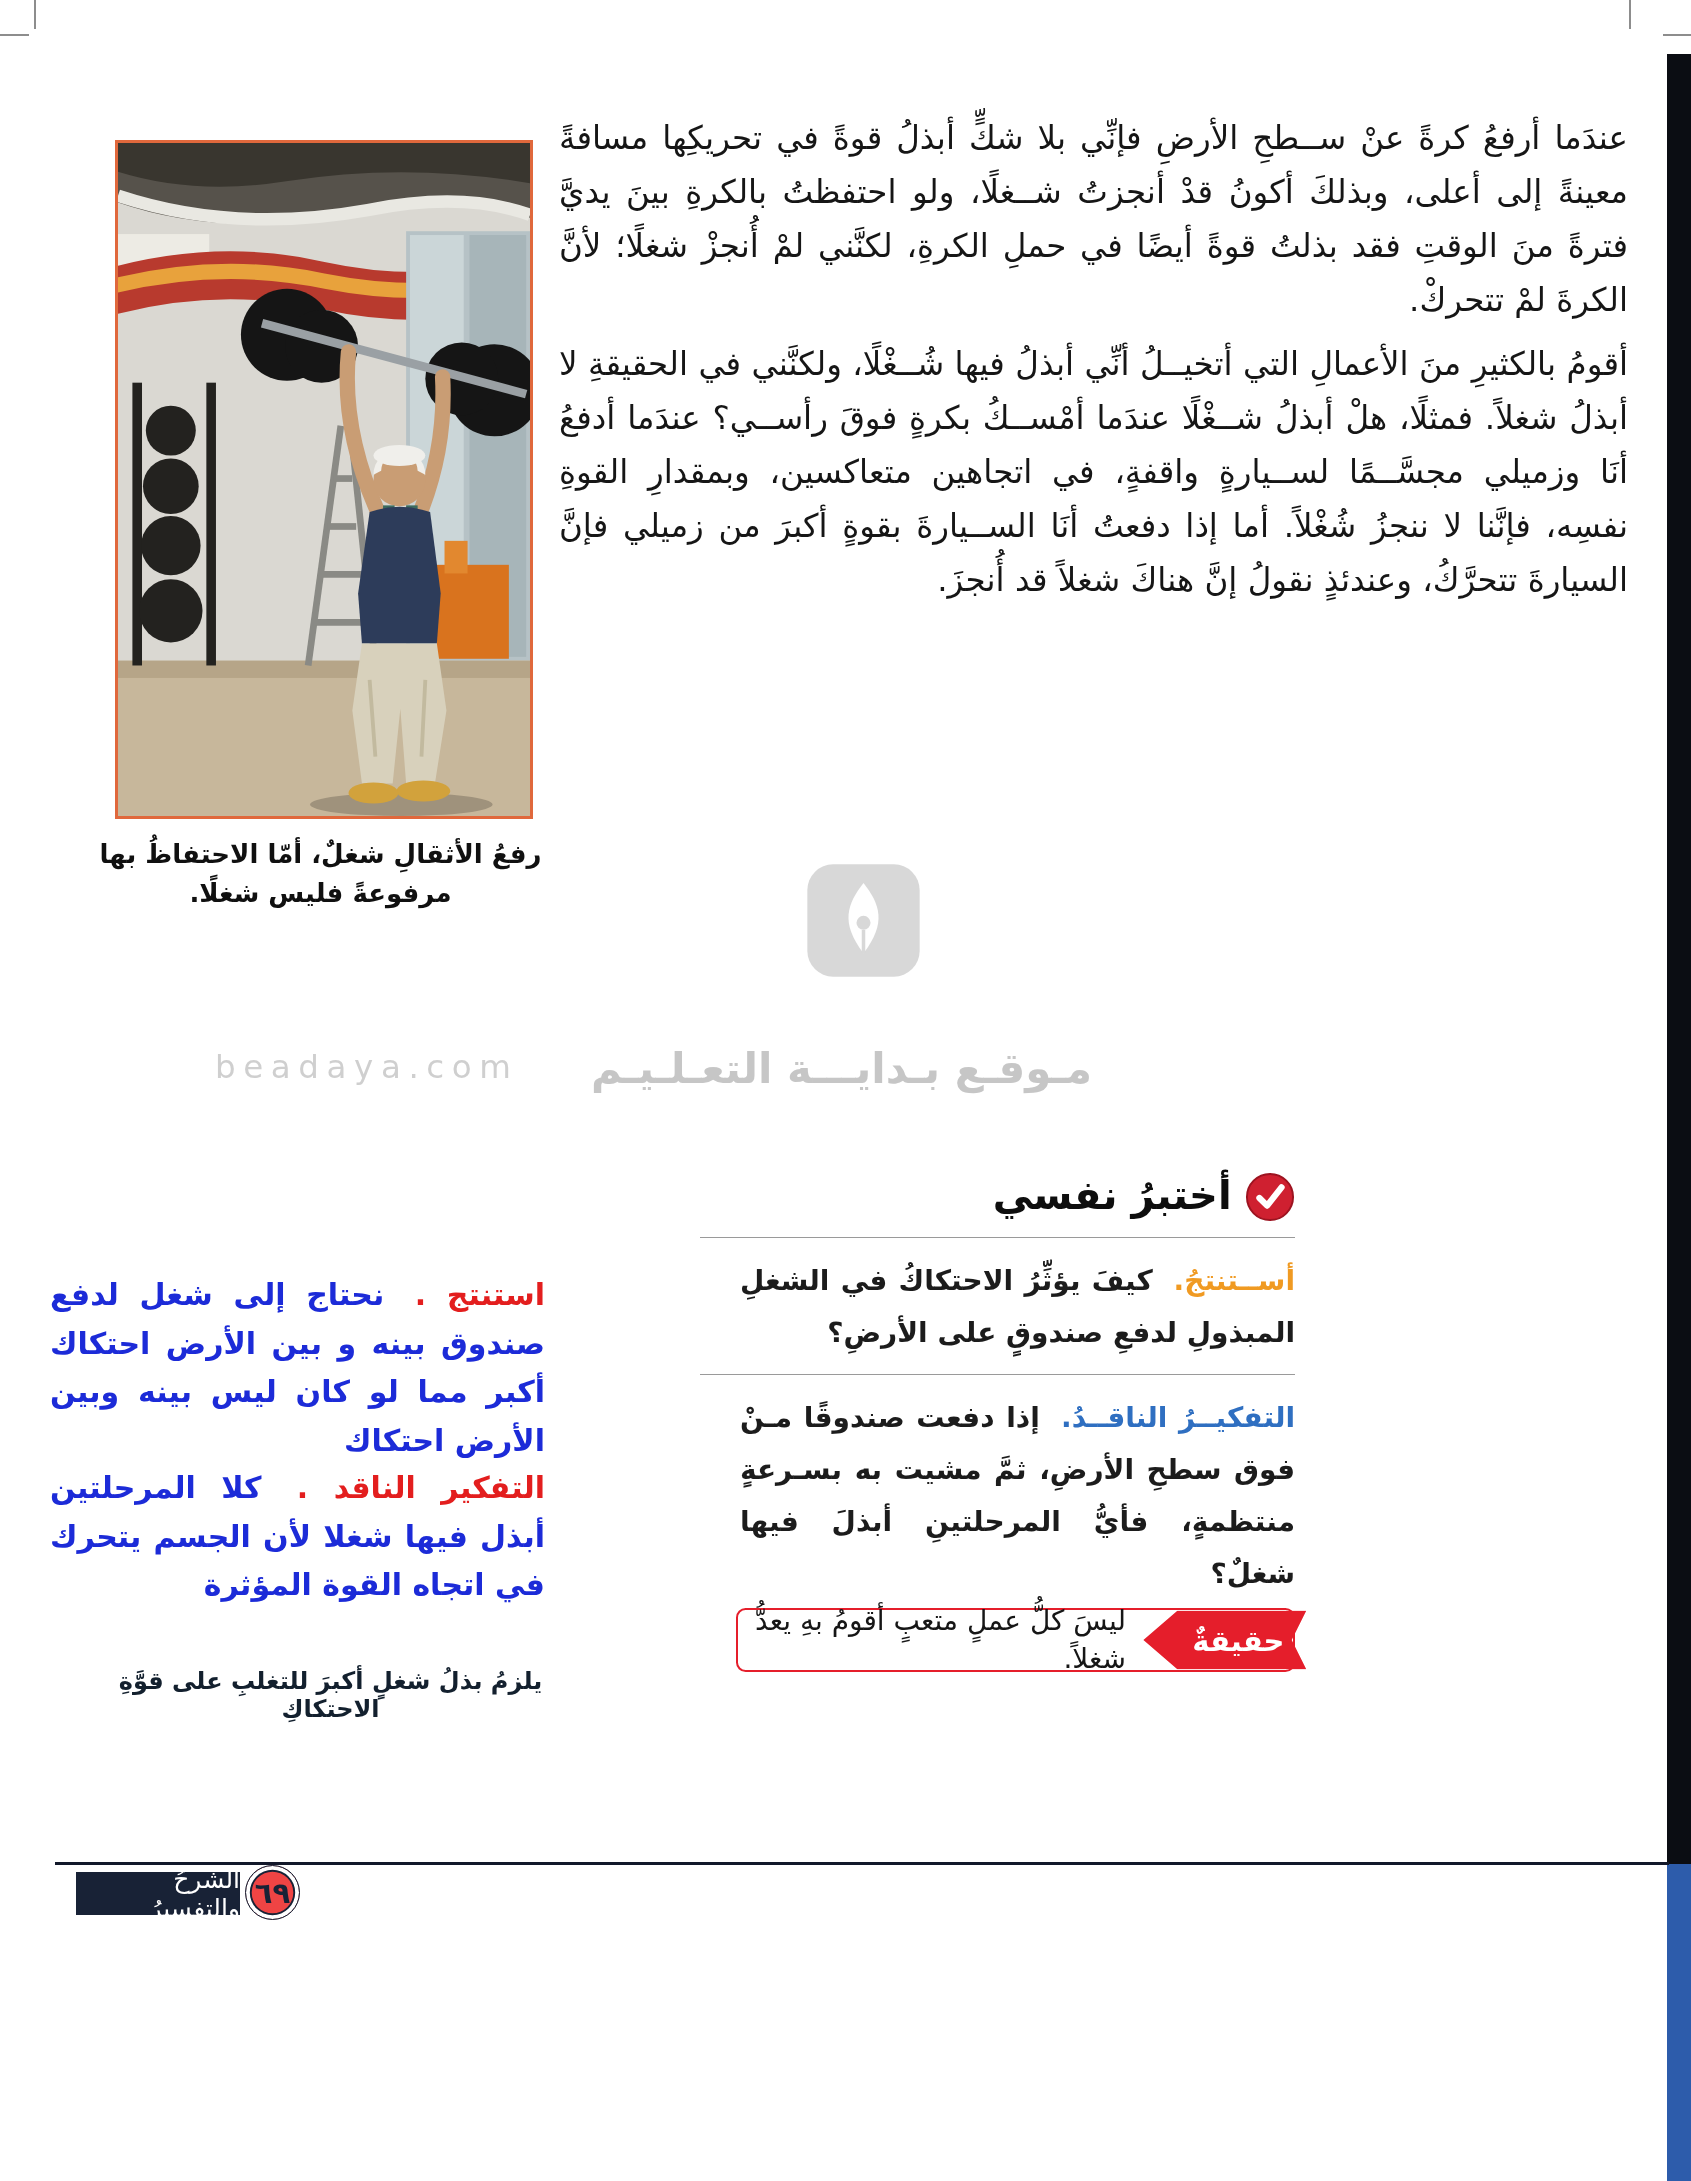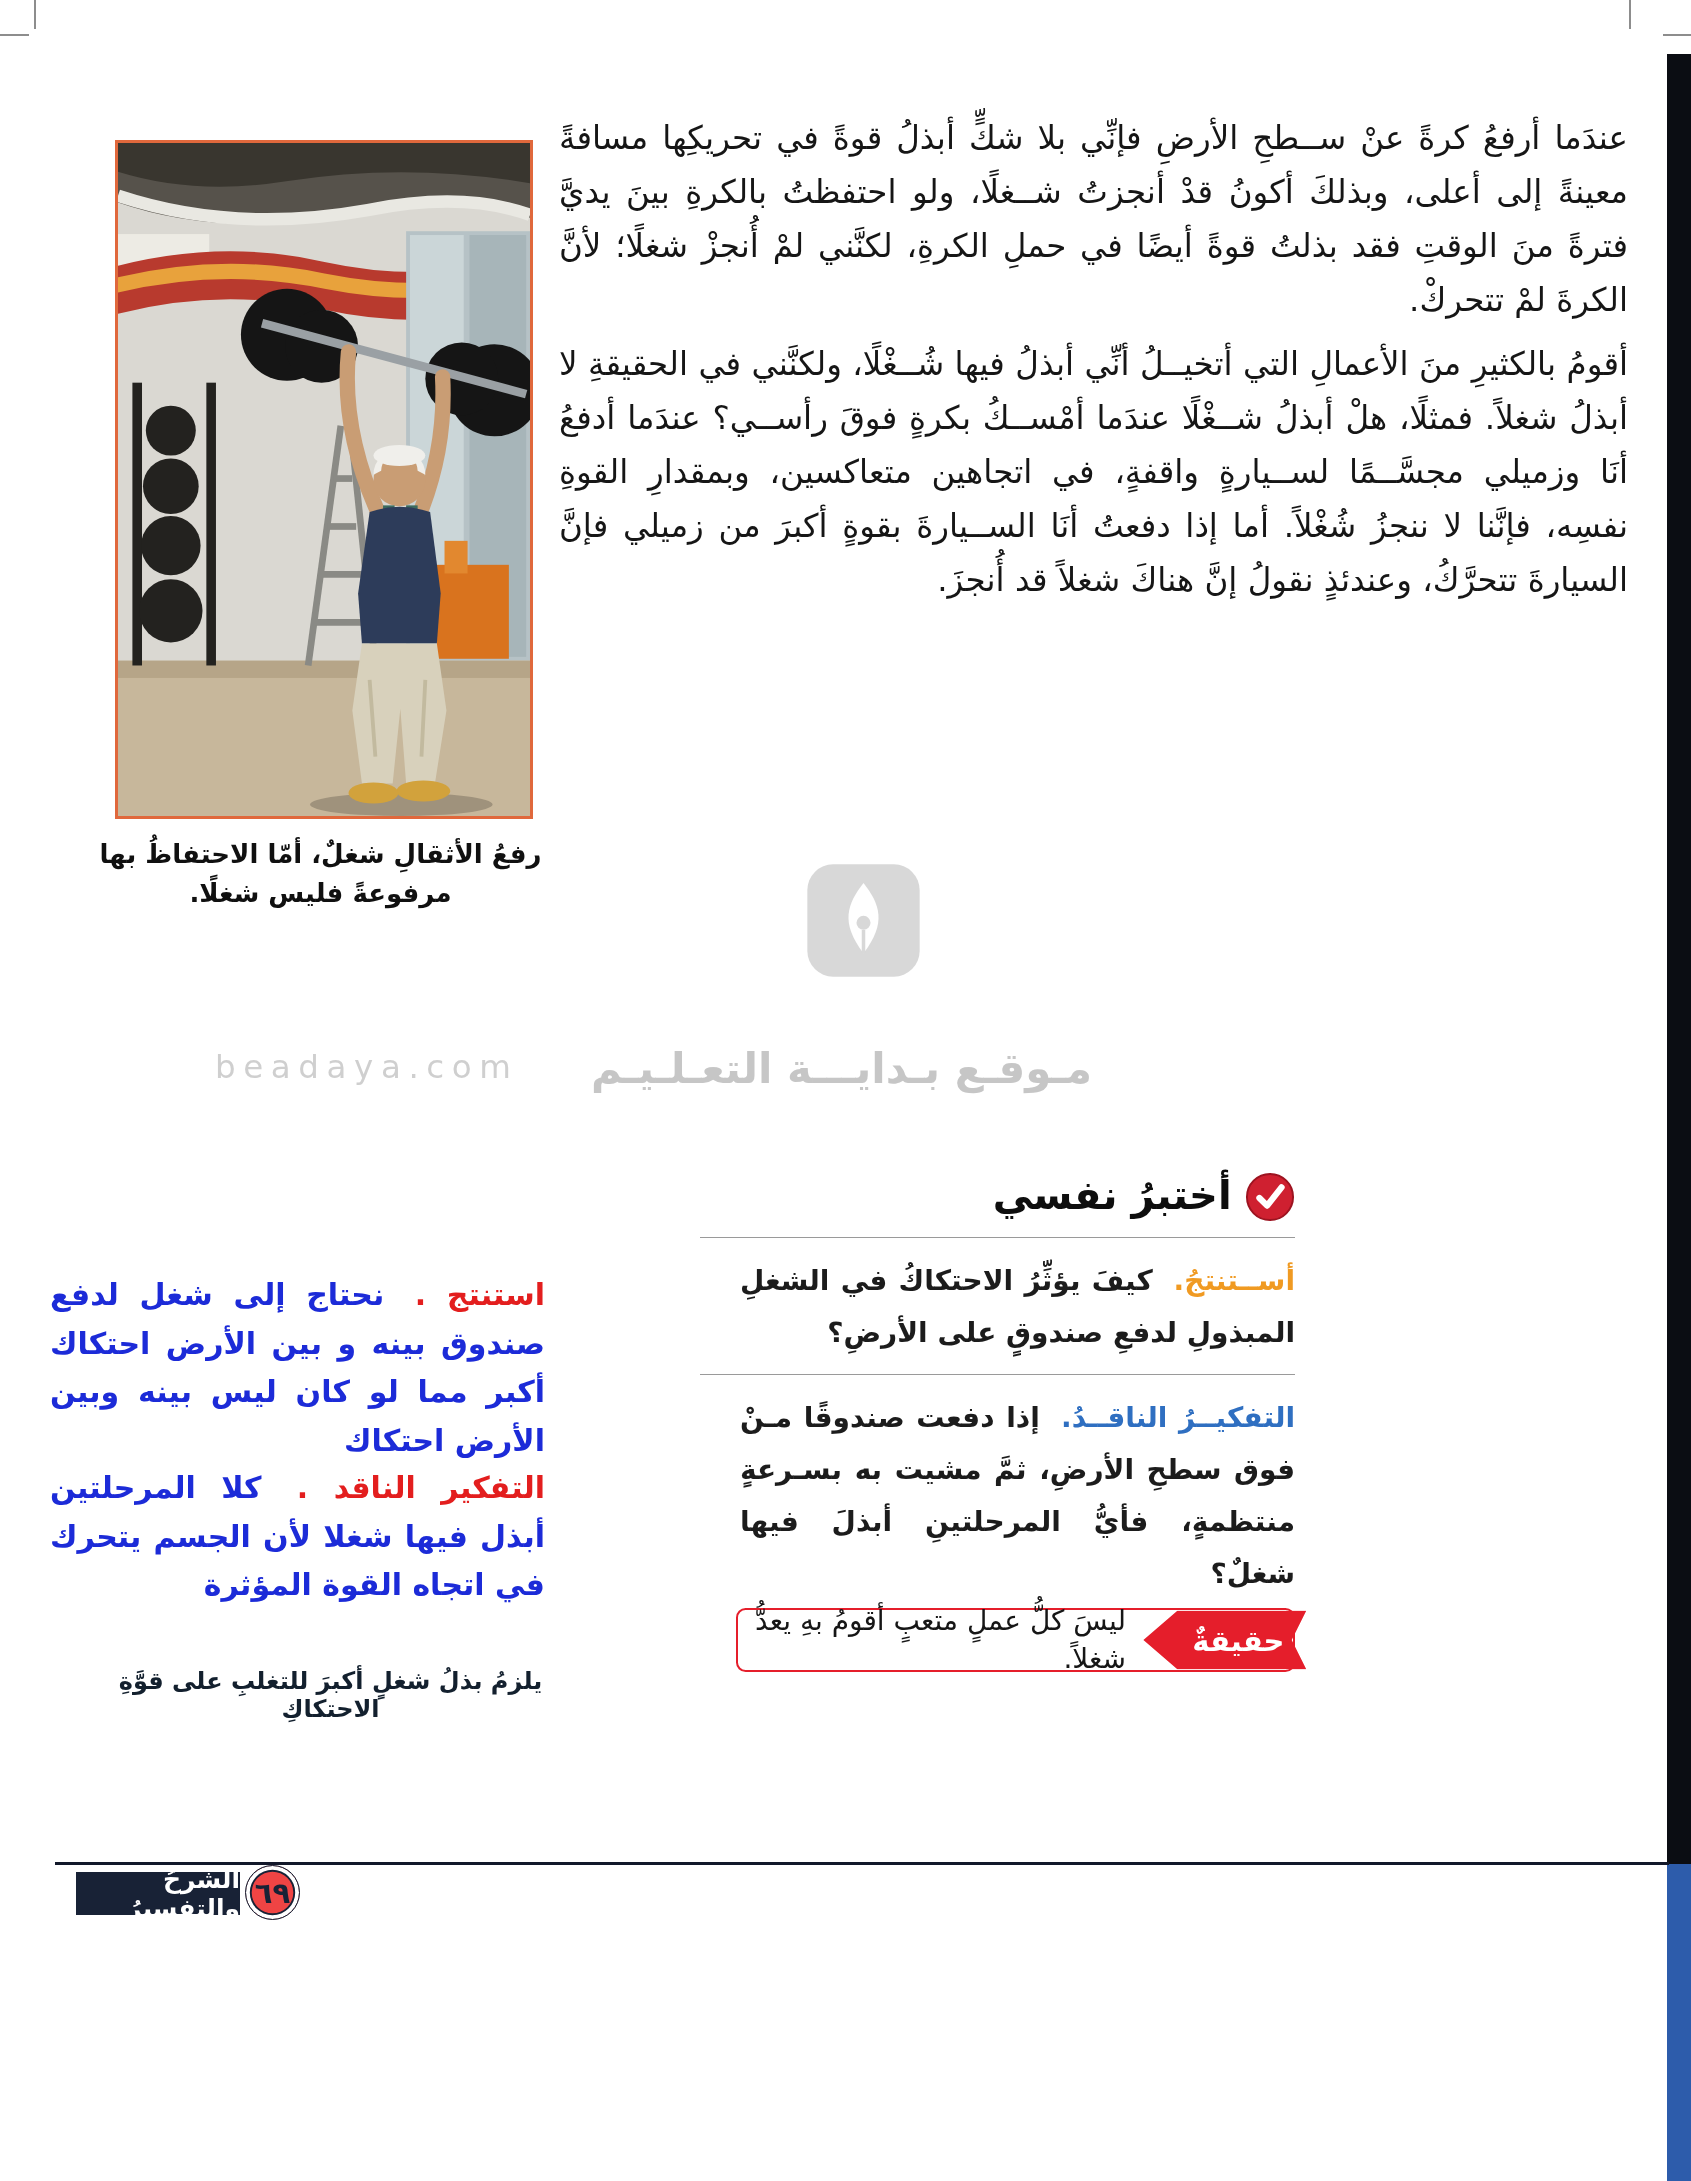--- a/index.html
+++ b/index.html
@@ -70,21 +70,21 @@
   .a1 { top:1271px; }
   .a2 { top:1464px; }
   .a-label { color:#e31e1e; margin-left:9.6px; }
   .note { position:absolute; left:113px; top:1667px; width:435px; direction:rtl; text-align:center;
           font-size:24px; font-weight:700; color:#13202e; z-index:2; }
 
   
   .footer-line { position:absolute; left:55px; top:1862px; width:1614px; height:2.9px; background:#12182a; }
   .footer-box { position:absolute; left:76px; top:1872px; width:164px; height:43px; background:#182236;
                 color:#fff; display:flex; align-items:center; justify-content:center;
-                font-size:25px; font-weight:700; direction:rtl; z-index:2; }
+                font-size:25px; font-weight:400; direction:rtl; z-index:2; }
   .page-badge { position:absolute; left:245px; top:1865px; width:55px; height:55px; background:#ef4444;
                 border:1.9px solid #182236; border-radius:50%;
                 box-shadow: inset 0 0 0 3.8px #fff, inset 0 0 0 5.7px #182236;
                 display:flex; align-items:center; justify-content:center;
                 font-size:29px; font-weight:700; color:#182236; z-index:2; }
 </style>
 </head>
 <body>
 
 <div>

